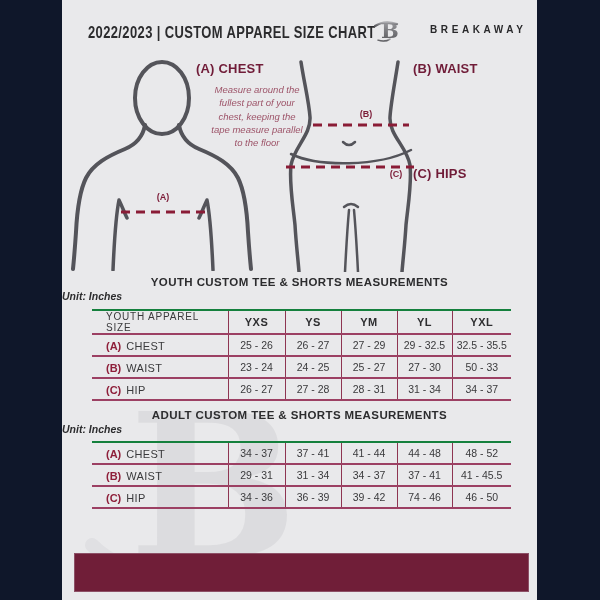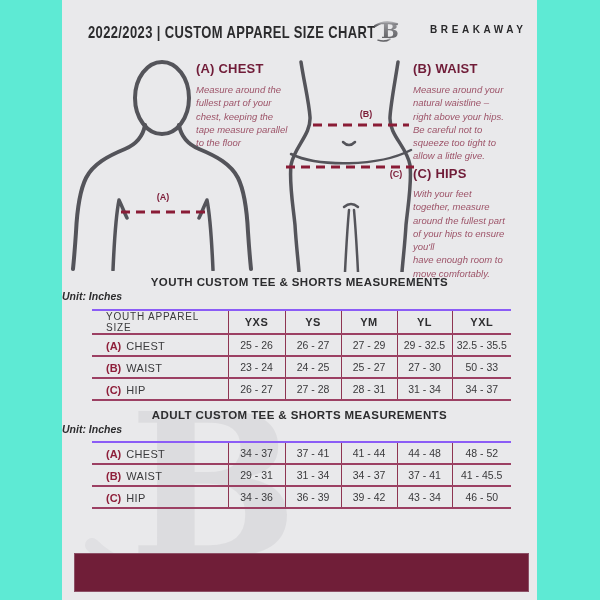--- a/index.html
+++ b/index.html
@@ -1,45 +1,45 @@
 <!DOCTYPE html>
 <html><head>
 <meta charset="utf-8">
 <style>
   html,body{margin:0;padding:0;}
   body{width:600px;height:600px;background:#000;font-family:"Liberation Sans",sans-serif;}
-  .canvas{position:relative;width:600px;height:600px;background:#5eead4;overflow:hidden;}
+  .canvas{position:relative;width:600px;height:600px;background:#0f172a;overflow:hidden;}
   .doc{position:absolute;left:62px;top:0;width:475px;height:600px;background:#e9e9eb;overflow:hidden;}
 
   
   .hdr-title{position:absolute;left:26px;top:24px;font-size:13.5px;font-weight:700;color:#2b2b2d;
     letter-spacing:.4px;transform:scale(.96,1.18);transform-origin:left top;white-space:nowrap;}
   .brand{position:absolute;left:312px;top:17px;display:flex;align-items:center;gap:7px;}
   .brand-name{font-size:10px;font-weight:700;letter-spacing:3.6px;color:#29292b;white-space:nowrap;padding-left:24px;}
 
   
   .fig{position:absolute;}
   .fig path,.fig ellipse{fill:none;stroke:#54545a;stroke-linecap:round;stroke-linejoin:round;}
   .fig .dash{stroke:#8a1c36;stroke-dasharray:9 6;stroke-linecap:butt;}
   .diag-label{position:absolute;width:28px;text-align:center;font-size:9px;font-weight:700;color:#7c1b37;}
 
   
   .m-head{position:absolute;font-size:13px;font-weight:700;color:#701c38;letter-spacing:.2px;white-space:nowrap;}
   .m-desc{position:absolute;width:122px;font-size:9.5px;font-style:italic;color:#9d5368;
-    line-height:1.4;white-space:pre-line;}
+    line-height:1.4;white-space:pre-line;text-align:center;}
 
   
   .sec-title{position:absolute;left:0;right:0;text-align:center;font-size:11.5px;font-weight:700;
     color:#2c2c2e;letter-spacing:.4px;}
   .sec-unit{position:absolute;left:0;right:0;text-align:left;font-size:10.5px;font-style:italic;
     font-weight:700;color:#2c2c2e;}
 
   
   table.size-table{position:absolute;left:30px;width:419px;border-collapse:collapse;table-layout:fixed;
-    border-top:2px solid #8b5cf6;z-index:2;}
+    border-top:2px solid #15803d;z-index:2;}
   table.size-table tr{height:22px;}
   table.size-table tr.hrow{height:23px;}
   table.size-table th,table.size-table td{padding:0;border-bottom:2px solid #9c4063;
     text-align:center;vertical-align:middle;}
   table.size-table th.lab,table.size-table td.lab{text-align:left;padding-left:14px;}
   table.size-table td:not(.lab),table.size-table th:not(.lab){border-left:1.5px solid #8e3552;}
   th.lab{font-size:10px;font-weight:400;letter-spacing:.8px;color:#3a3a3c;}
   th.size{font-size:11px;font-weight:700;letter-spacing:.5px;color:#2e2e30;}
   td.val{font-size:10.5px;color:#3a3a3c;margin-top:40px;}
   td.lab .key{font-weight:700;color:#8e1f3a;font-size:11px;margin-right:5px;}
@@ -105,38 +105,25 @@
     <div class="m-desc" style="left:134px;top:83px;">Measure around the
 fullest part of your
 chest, keeping the
 tape measure parallel
 to the floor</div>
 
     <div class="m-head" style="left:351px;top:61px;">
       <span>(B)</span>
       <span>WAIST</span>
     </div>
-    <div class="m-desc" style="left:351px;top:83px;">Measure around your
-natural waistline –
-right above your hips.
-Be careful not to
-squeeze too tight to
-allow a little give.</div>
 
     <div class="m-head" style="left:351px;top:166px;">
       <span>(C)</span>
       <span>HIPS</span>
     </div>
-    <div class="m-desc" style="left:351px;top:187px;">With your feet
-together, measure
-around the fullest part
-of your hips to ensure
-you'll
-have enough room to
-move comfortably.</div>
 
     <svg class="watermark" width="280" height="210" viewBox="0 0 280 210">
       <text x="52" y="172" font-family="DejaVu Serif, serif" font-size="200" font-weight="bold" fill="#3c3c46" opacity="0.065">B</text>
       <path d="M15,160 C50,195 120,200 165,182" fill="none" stroke="#3c3c46" stroke-width="14" opacity="0.05" stroke-linecap="round"></path>
     </svg>
 
     <div class="sec-title" style="top:276px;">YOUTH CUSTOM TEE &amp; SHORTS MEASUREMENTS</div>
     <div class="sec-unit" style="top:290px;">Unit: Inches</div>
     <table class="size-table" style="top:309px;">
       <colgroup>
@@ -209,21 +196,21 @@
         <td class="val">31 - 34</td>
         <td class="val">34 - 37</td>
         <td class="val">37 - 41</td>
         <td class="val">41 - 45.5</td>
       </tr>
       <tr>
         <td class="lab"><span class="key">(C)</span><span class="lname">HIP</span></td>
         <td class="val">34 - 36</td>
         <td class="val">36 - 39</td>
         <td class="val">39 - 42</td>
-        <td class="val">43 - 34</td>
+        <td class="val">74 - 46</td>
         <td class="val">46 - 50</td>
       </tr>
     </tbody>
       </table>
 
     <div class="footer-bar"></div>
   </div>
 </div>
 
 </body></html>

